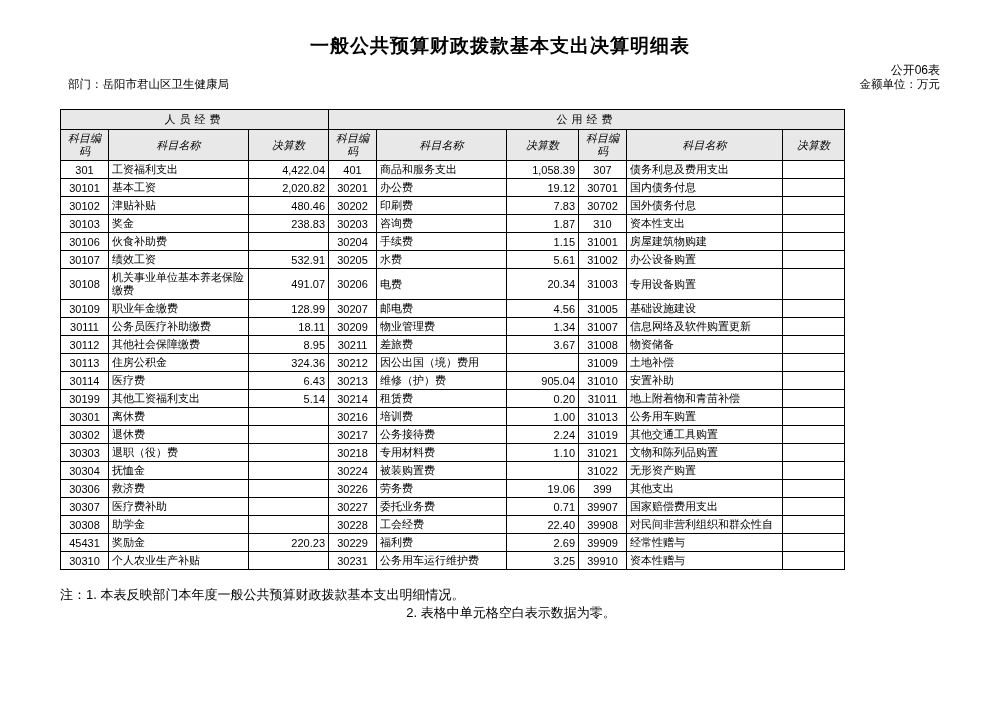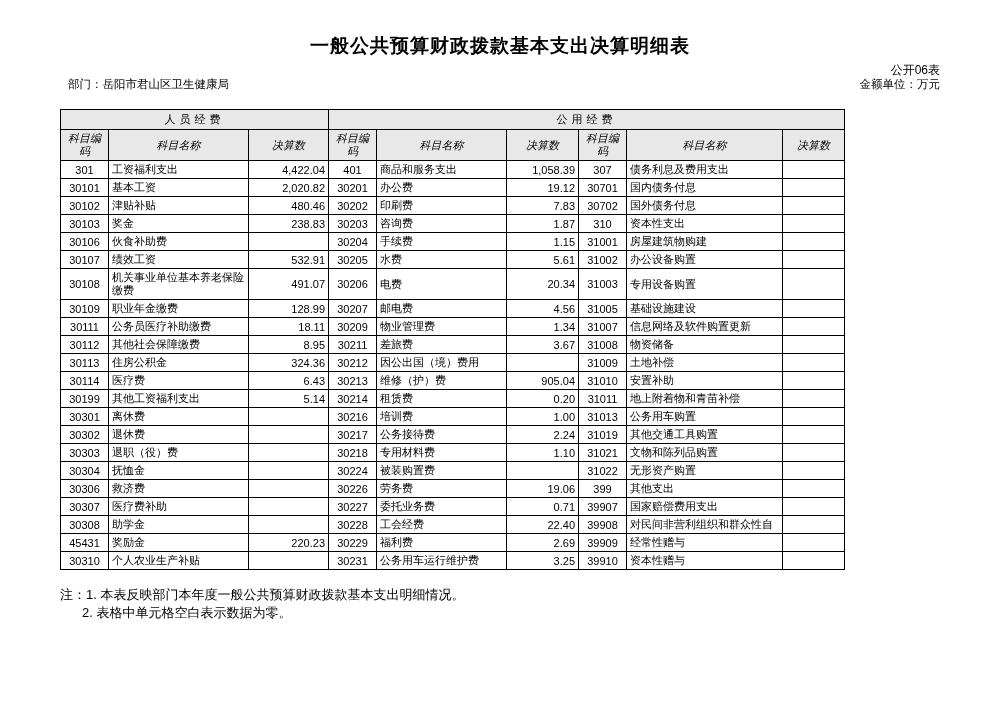--- a/index.html
+++ b/index.html
@@ -101,20 +101,21 @@
     margin: 10px 60px 0 60px;
     font-size: 13px;
     line-height: 18px;
     color: #000;
   }
   .notes div {
     white-space: nowrap;
   }
   .note2 {
     padding-left: 22px;
+    text-align: center;
   }
 </style>
 </head>
 <body>
 
 <div class="page">
 
   <div class="doc-title">一般公共预算财政拨款基本支出决算明细表</div>
   <div class="sheet-no">公开06表</div>
 

